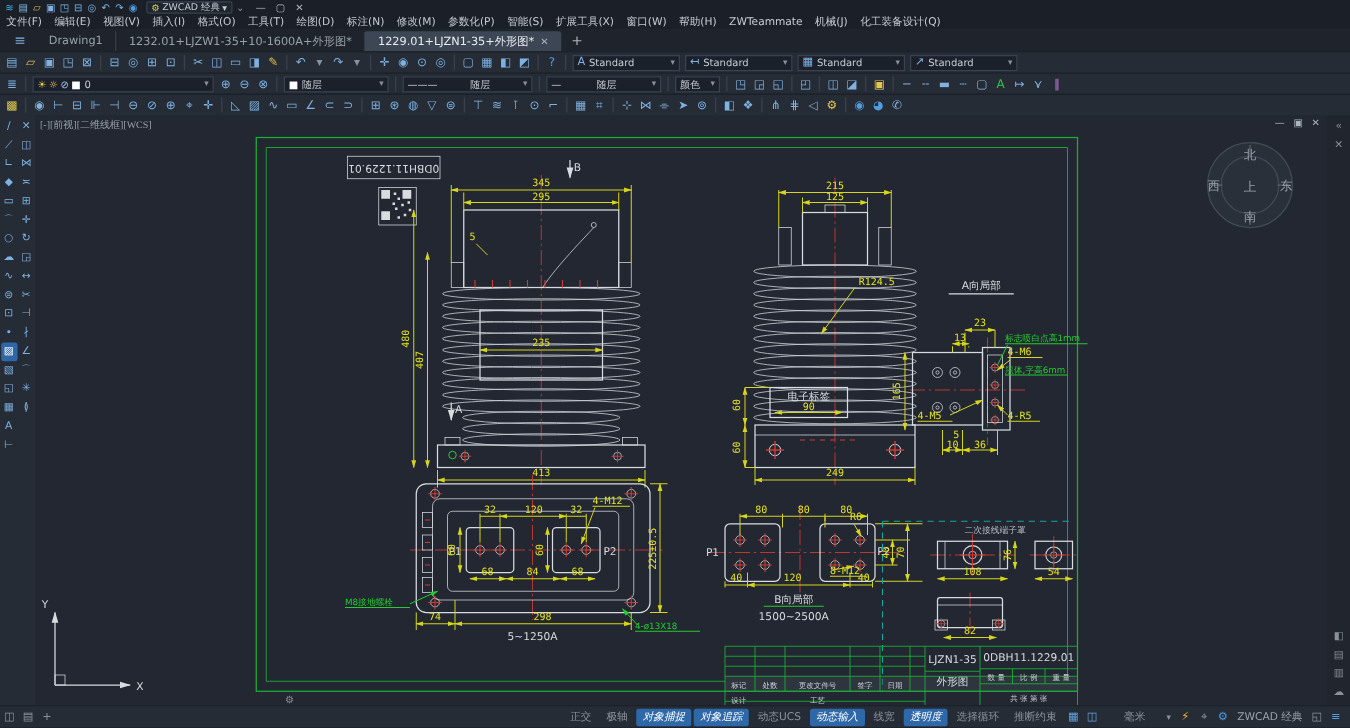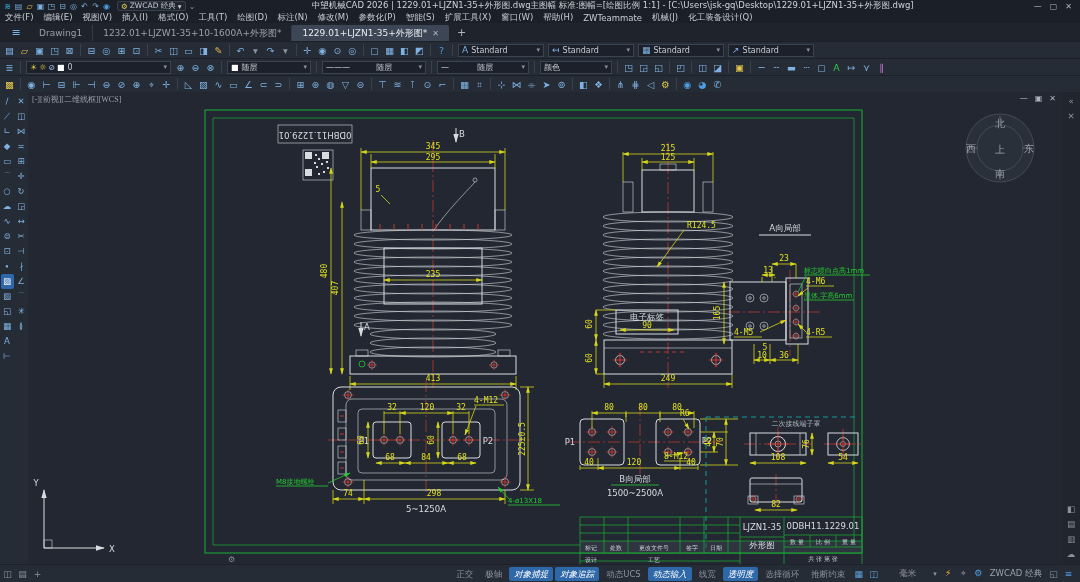--- a/index.html
+++ b/index.html
@@ -93,21 +93,20 @@
         <span class="ticon">↶</span>
         <span class="ticon">↷</span>
         <span class="ticon" style="color: rgb(79, 156, 224);">◉</span>
       </div>
     <div class="ws-pill">
       <span style="color:#e3c84e">⚙</span>
       <span>ZWCAD 经典</span>
       <span class="caret">▾</span>
     </div>
     <span class="ticon" style="color:#8b919b">⌄</span>
-    <div class="win-title">中望机械CAD 2026 | 1229.01+LJZN1-35+外形图.dwg主图幅 标准:图幅=[绘图比例 1:1] - [C:\Users\jsk-gq\Desktop\1229.01+LJZN1-35+外形图.dwg]</div>
     <div class="winctl">
       <span>—</span>
       <span>▢</span>
       <span>✕</span>
     </div>
   </div>
 
   <div class="menubar">
 
   <span class="menu-item">文件(F)</span>
@@ -254,21 +253,21 @@
       <span style="flex:1;text-align:center">随层</span>
       <span class="caret">▾</span>
     </div>
     <div class="vsep"></div>
     <div class="dd" style="width:92px">
       <span style="color:#cfd4da">—</span>
       <span style="flex:1;text-align:center">随层</span>
       <span class="caret">▾</span>
     </div>
     <div class="vsep"></div>
-    <div class="dd" style="width:72px">
+    <div class="dd" style="width:36px">
       <span style="flex:1">颜色</span>
       <span class="caret">▾</span>
     </div>
     <div class="vsep"></div>
     <div style="display:flex">
         <span class="ticon">◳</span>
         <span class="ticon">◲</span>
         <span class="ticon">◱</span>
       </div>
     <div class="vsep"></div>

